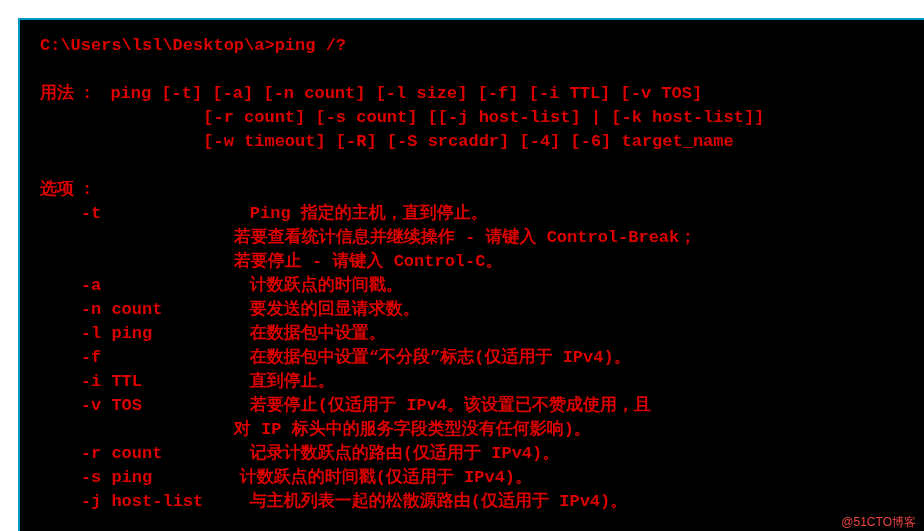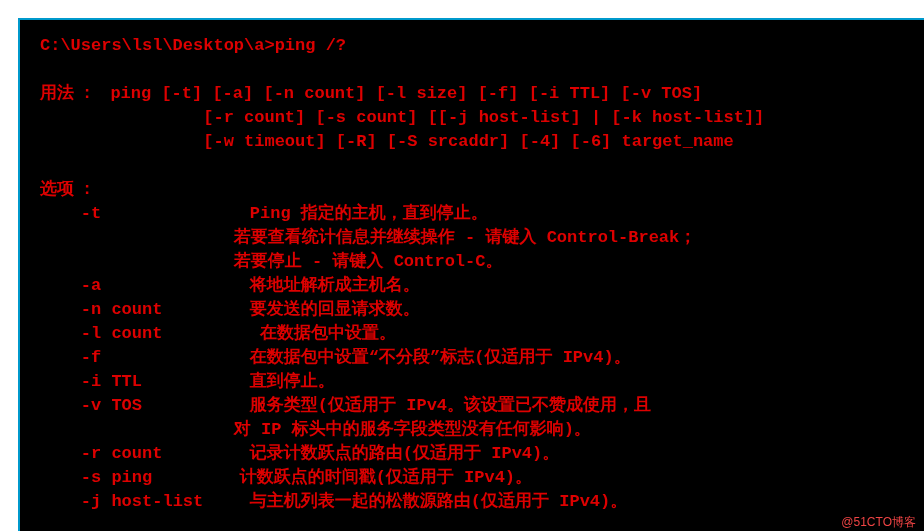--- a/index.html
+++ b/index.html
@@ -52,24 +52,24 @@
   <div class="terminal"><span>C:\Users\lsl\Desktop\a&gt;ping /?</span>
 
 <span>用法</span>: <span>ping [-t] [-a] [-n count] [-l size] [-f] [-i TTL] [-v TOS]</span>
            <span>     [-r count] [-s count] [[-j host-list] | [-k host-list]]</span>
            <span>     [-w timeout] [-R] [-S srcaddr] [-4] [-6] target_name</span>
 
 <span>选项</span>:
     <span>-t</span>             <span>Ping 指定的主机，直到停止。</span>
                    <span>若要查看统计信息并继续操作 - 请键入 Control-Break；</span>
                    <span>若要停止 - 请键入 Control-C。</span>
-    <span>-a</span>             <span>将地址解析成主机名。</span>
+    <span>-a</span>             <span>计数跃点的时间戳。</span>
     <span>-n count</span>       <span>要发送的回显请求数。</span>
-    <span>-l count</span>        <span>在数据包中设置。</span>
+    <span>-l ping</span>        <span>在数据包中设置。</span>
     <span>-f</span>             <span>在数据包中设置“不分段”标志(仅适用于 IPv4)。</span>
     <span>-i TTL</span>         <span>直到停止。</span>
-    <span>-v TOS</span>         <span>服务类型(仅适用于 IPv4。该设置已不赞成使用，且</span>
+    <span>-v TOS</span>         <span>若要停止(仅适用于 IPv4。该设置已不赞成使用，且</span>
                    <span>对 IP 标头中的服务字段类型没有任何影响)。</span>
     <span>-r count</span>       <span>记录计数跃点的路由(仅适用于 IPv4)。</span>
     <span>-s ping</span>       <span>计数跃点的时间戳(仅适用于 IPv4)。</span>
     <span>-j host-list</span>   <span>与主机列表一起的松散源路由(仅适用于 IPv4)。</span></div>
   <div class="watermark">@51CTO博客</div>
 </div>
 
 </body></html>

